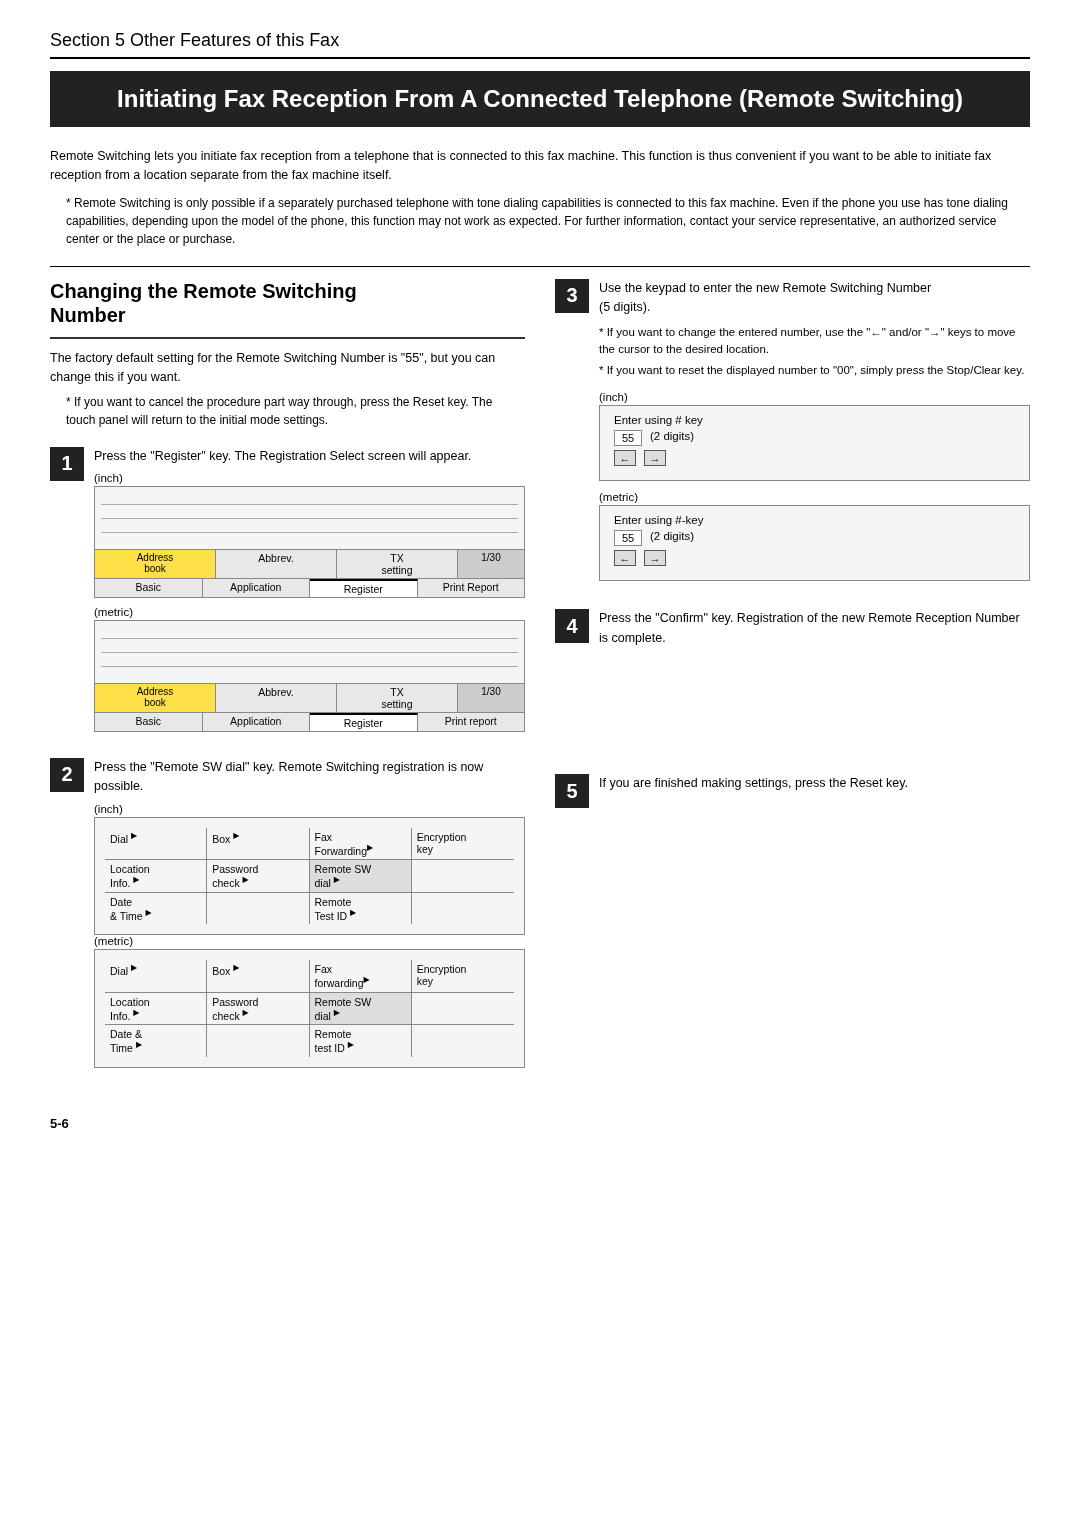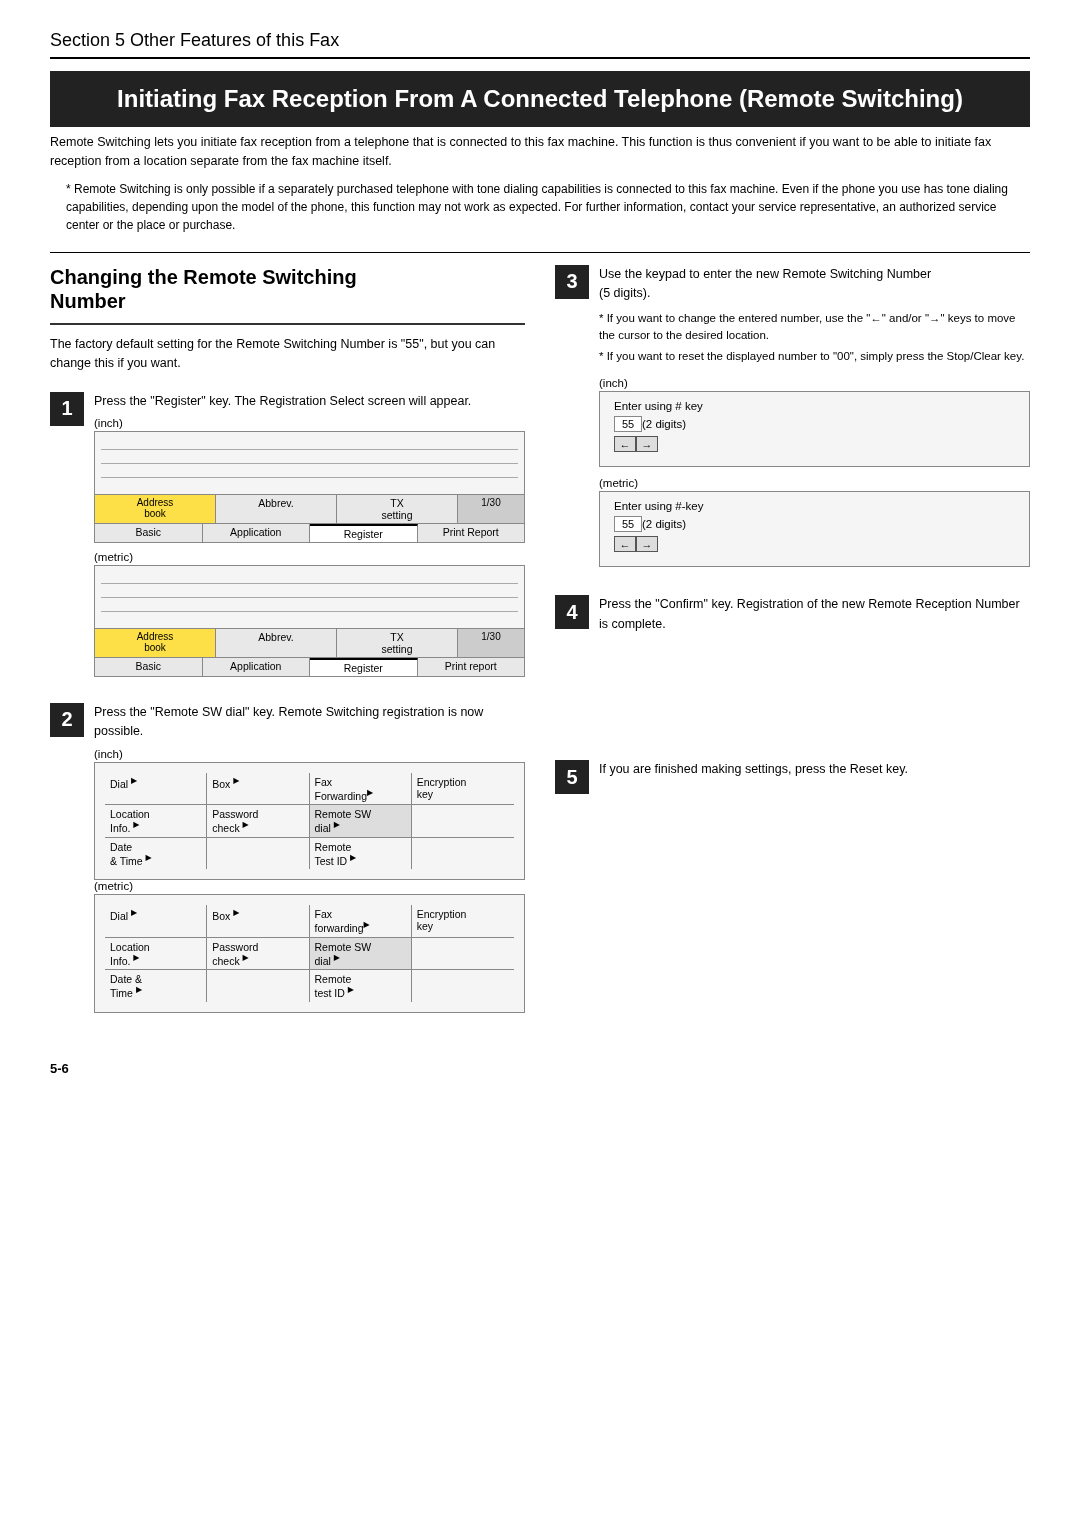--- a/index.html
+++ b/index.html
@@ -22,21 +22,21 @@
       border-top: 2px solid #000;
       margin-bottom: 12px;
     }
     .title-box {
       background: #222;
       color: #fff;
       font-size: 24px;
       font-weight: bold;
       text-align: center;
       padding: 14px 20px;
-      margin-bottom: 6px;
+      margin-bottom: 20px;
     }
     .intro-text {
       font-size: 12.5px;
       line-height: 1.55;
       margin-bottom: 8px;
     }
     .note-text {
       font-size: 12px;
       line-height: 1.5;
       margin-left: 16px;
@@ -164,23 +164,23 @@
     }
     .keypad-screen {
       border: 1.5px solid #888;
       background: #f5f5f5;
       padding: 8px 14px 10px 14px;
       margin-bottom: 10px;
       font-size: 11.5px;
     }
     .keypad-row {
       display: flex;
-      align-items: center;
+      align-items: flex-start;
       margin-bottom: 4px;
-      gap: 0;
+      gap: 8px;
     }
     .keypad-box {
       border: 1px solid #888;
       min-width: 28px;
       min-height: 16px;
       display: inline-flex;
       align-items: center;
       justify-content: center;
       background: #fff;
       font-size: 11px;
@@ -229,20 +229,21 @@
 <div class="two-col">
 
   <div class="col-left">
 
     <div class="subsection-title">
       <span>Changing the Remote Switching</span><br>
       <span>Number</span>
     </div>
     <hr style="border:none;border-top:2px solid #333;margin-bottom:10px;">
     <p class="body-text">The factory default setting for the Remote Switching Number is "55", but you can change this if you want.</p>
+    <p class="note-text">* If you want to cancel the procedure part way through, press the Reset key. The touch panel will return to the initial mode settings.</p>
 
     <div class="step-block" style="margin-top:18px;">
       <div class="step-num">1</div>
       <div class="step-content">
         <p class="step-desc">Press the "Register" key. The Registration Select screen will appear.</p>
 
         <div class="screen-label">(inch)</div>
         <div class="fax-screen">
           <div class="fax-screen-body">
             <div class="fax-screen-row empty-row"></div>

